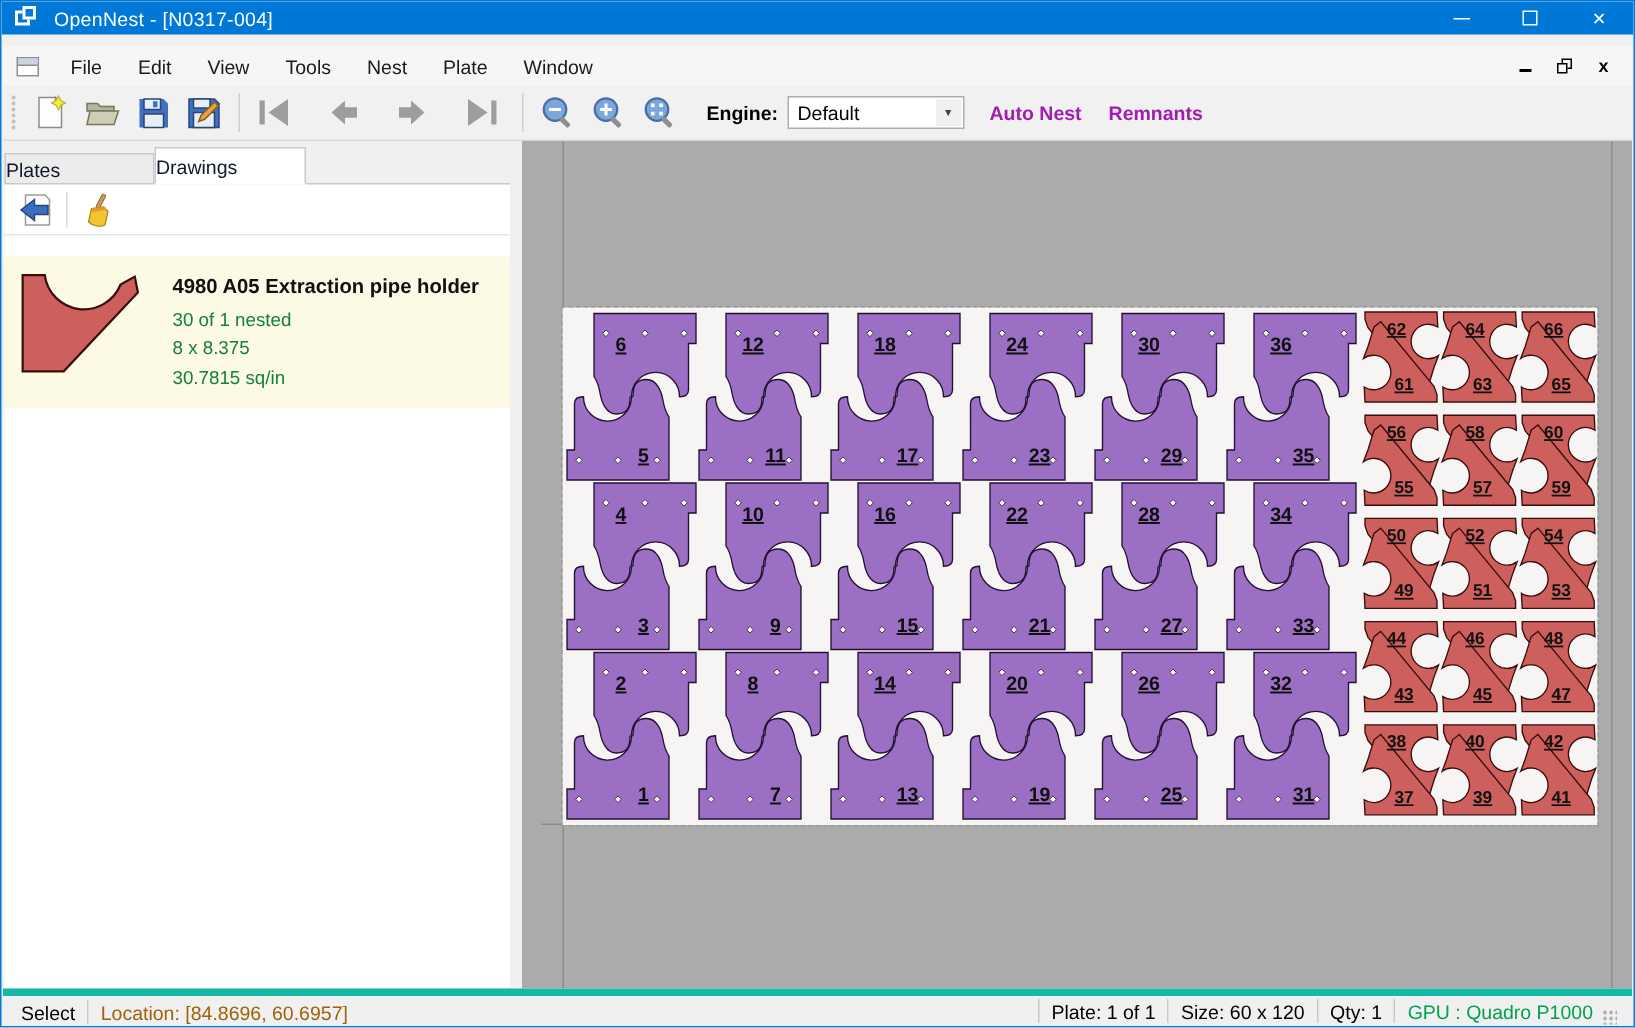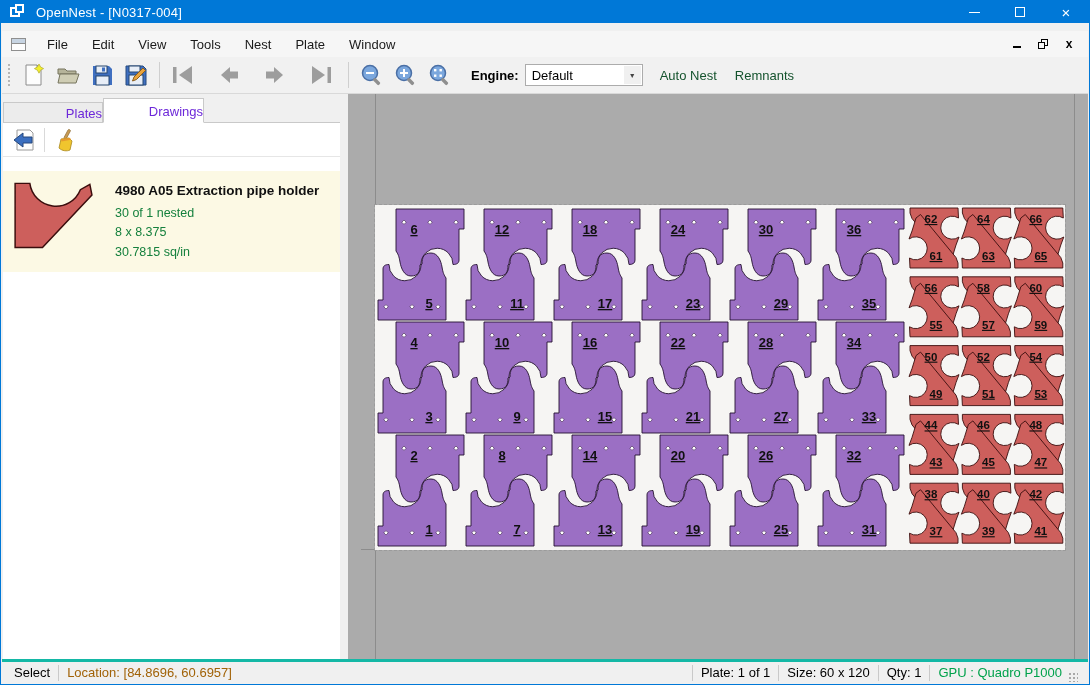--- a/index.html
+++ b/index.html
@@ -39,25 +39,25 @@
     border-bottom:1px solid #d9d9d9; display:flex; align-items:center; }
   .grip { width:4px; height:24px; margin:0 6px 0 5px;
     background-image:radial-gradient(circle, #b5b5b5 1px, transparent 1.2px); background-size:4px 4px; }
   .tbtn { width:34px; height:30px; display:flex; align-items:center; justify-content:center; }
   .tsep { width:1px; height:26px; background:#cfcfcf; margin:0 6px; }
   .engine-label { font-weight:bold; font-size:13px; margin:0 6px 0 14px; }
   .combo { width:118px; height:22px; background:#fff; border:1px solid #acacac; display:flex; align-items:center;
     font-size:13px; padding-left:6px; position:relative; }
   .combo-arrow { position:absolute; right:1px; top:1px; bottom:1px; width:17px; background:#f0f0f0;
     display:flex; align-items:center; justify-content:center; font-size:7px; color:#444; }
-  .tool-text { font-size:13px; padding:5px 9px; color:#14532d; }
+  .tool-text { font-size:13px; padding:5px 9px; color:#a21caf;font-weight:bold; }
   
   .sidebar { position:absolute; left:1px; top:93px; width:346px; bottom:25px; background:#f0f0f0; }
   .tabstrip { position:absolute; left:1px; top:4px; height:25px; display:flex; align-items:flex-end; }
-  .tab { font-size:13px; color:#6d28d9; text-align:right; }
+  .tab { font-size:13px; color:#0f172a; text-align:left; }
   .tab.inactive { width:100px; height:21px; line-height:21px; background:#ececec; border:1px solid #c9c9c9; border-bottom:none; }
   .tab.active { width:101px; height:25px; line-height:25px; background:#fff; border:1px solid #c9c9c9; border-bottom:1px solid #fff; position:relative; z-index:2;}
   .sidepanel { position:absolute; left:1px; right:8px; top:28px; bottom:0; background:#fff; border-top:1px solid #c9c9c9; }
   .side-toolbar { height:34px; display:flex; align-items:center; padding-left:6px; border-bottom:1px solid #e6e6e6;}
   .sbtn { width:30px; height:28px; display:flex; align-items:center; justify-content:center; }
   .ssep { width:1px; height:24px; background:#d9d9d9; margin:0 5px; }
   .drawing-list { margin-top:14px; }
   .drawing-item { background:var(--cream); display:flex; padding:10px 8px 10px 10px; }
   .thumb { width:92px; display:flex; align-items:flex-start; justify-content:flex-start; }
   .item-text { flex:1; padding-left:10px; padding-top:2px;}
@@ -65,21 +65,21 @@
   .item-sub { font-size:12.5px; color:#15803d; line-height:1.55; }
   
   .canvas { position:absolute; left:347px; top:93px; right:1px; bottom:25px; background:var(--canvas); overflow:hidden; }
   .plate { position:absolute; left:27px; top:111px; width:690px; height:345px; background:var(--plate);
     outline:1px dashed #9b9b9b; }
   .vguide { position:absolute; top:0; bottom:0; width:1px; background:#8c8c8c; }
   .hguide { position:absolute; height:1px; background:#8c8c8c; }
   svg text { font-family:"Liberation Sans", sans-serif; font-weight:bold; fill:#101010; text-decoration:underline; }
   
   .statusbar { position:absolute; left:1px; right:1px; bottom:1px; height:24px; background:#f0f0f0;
-    border-top:3px solid #14b8a6; display:flex; align-items:center; font-size:13px; }
+    border-top:5px solid #14b8a6; display:flex; align-items:flex-end; font-size:13px; }
   .sb-sep { width:1px; height:16px; background:#c9c9c9; margin:0 8px; }
   .sb-left { display:flex; align-items:center; padding-left:12px; }
   .sb-right { margin-left:auto; display:flex; align-items:center; padding-right:8px; }
   .sb-gray { color:#a16207; }
   .sb-green { color:var(--green); }
   .resize-grip { width:10px; height:10px; margin:8px 2px 0 6px;
     background-image:radial-gradient(circle, #a8a8a8 1px, transparent 1.2px); background-size:4px 4px;}
 </style>
 </head>
 <body>

